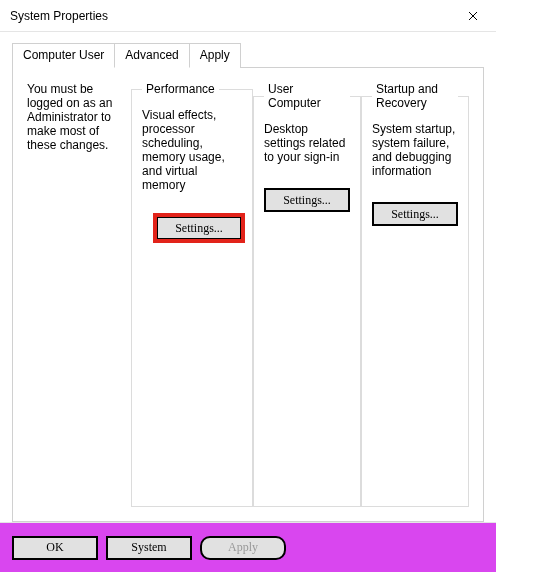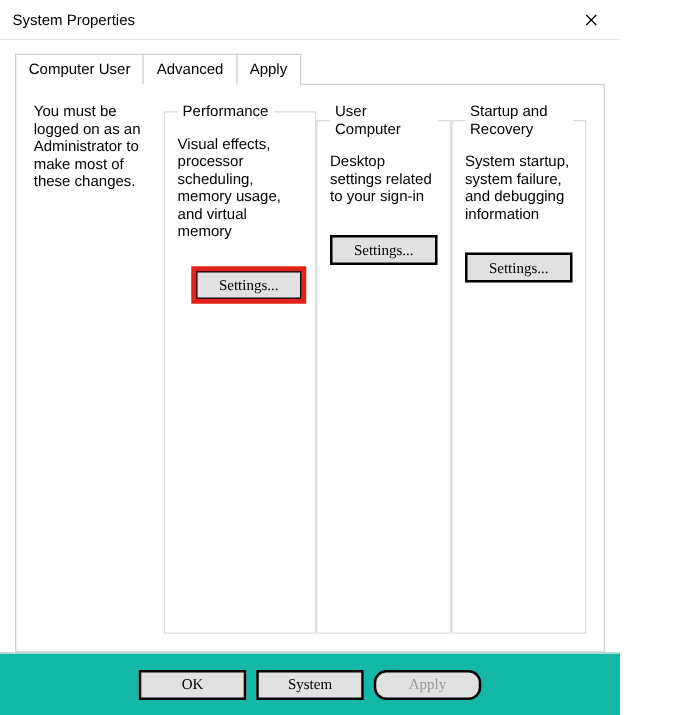--- a/index.html
+++ b/index.html
@@ -114,23 +114,23 @@
   display: flex;
   justify-content: flex-end;
   padding: 4px 0 0 0;
 }
 .btn.env {
   min-width: 160px;
 }
 .footer {
   height: 50px;
   border-top: 1px solid #e5e5e5;
-  background: #14b8a6;
-  display: flex;
-  justify-content: center;
+  background: #d946ef;
+  display: flex;
+  justify-content: flex-start;
   align-items: center;
   gap: 8px;
   padding: 0 12px;
 }
 .footer .btn {
   min-width: 86px;
 }
 .footer .btn.disabled {
   color: #9a9a9a;
   border-radius: 10px;

